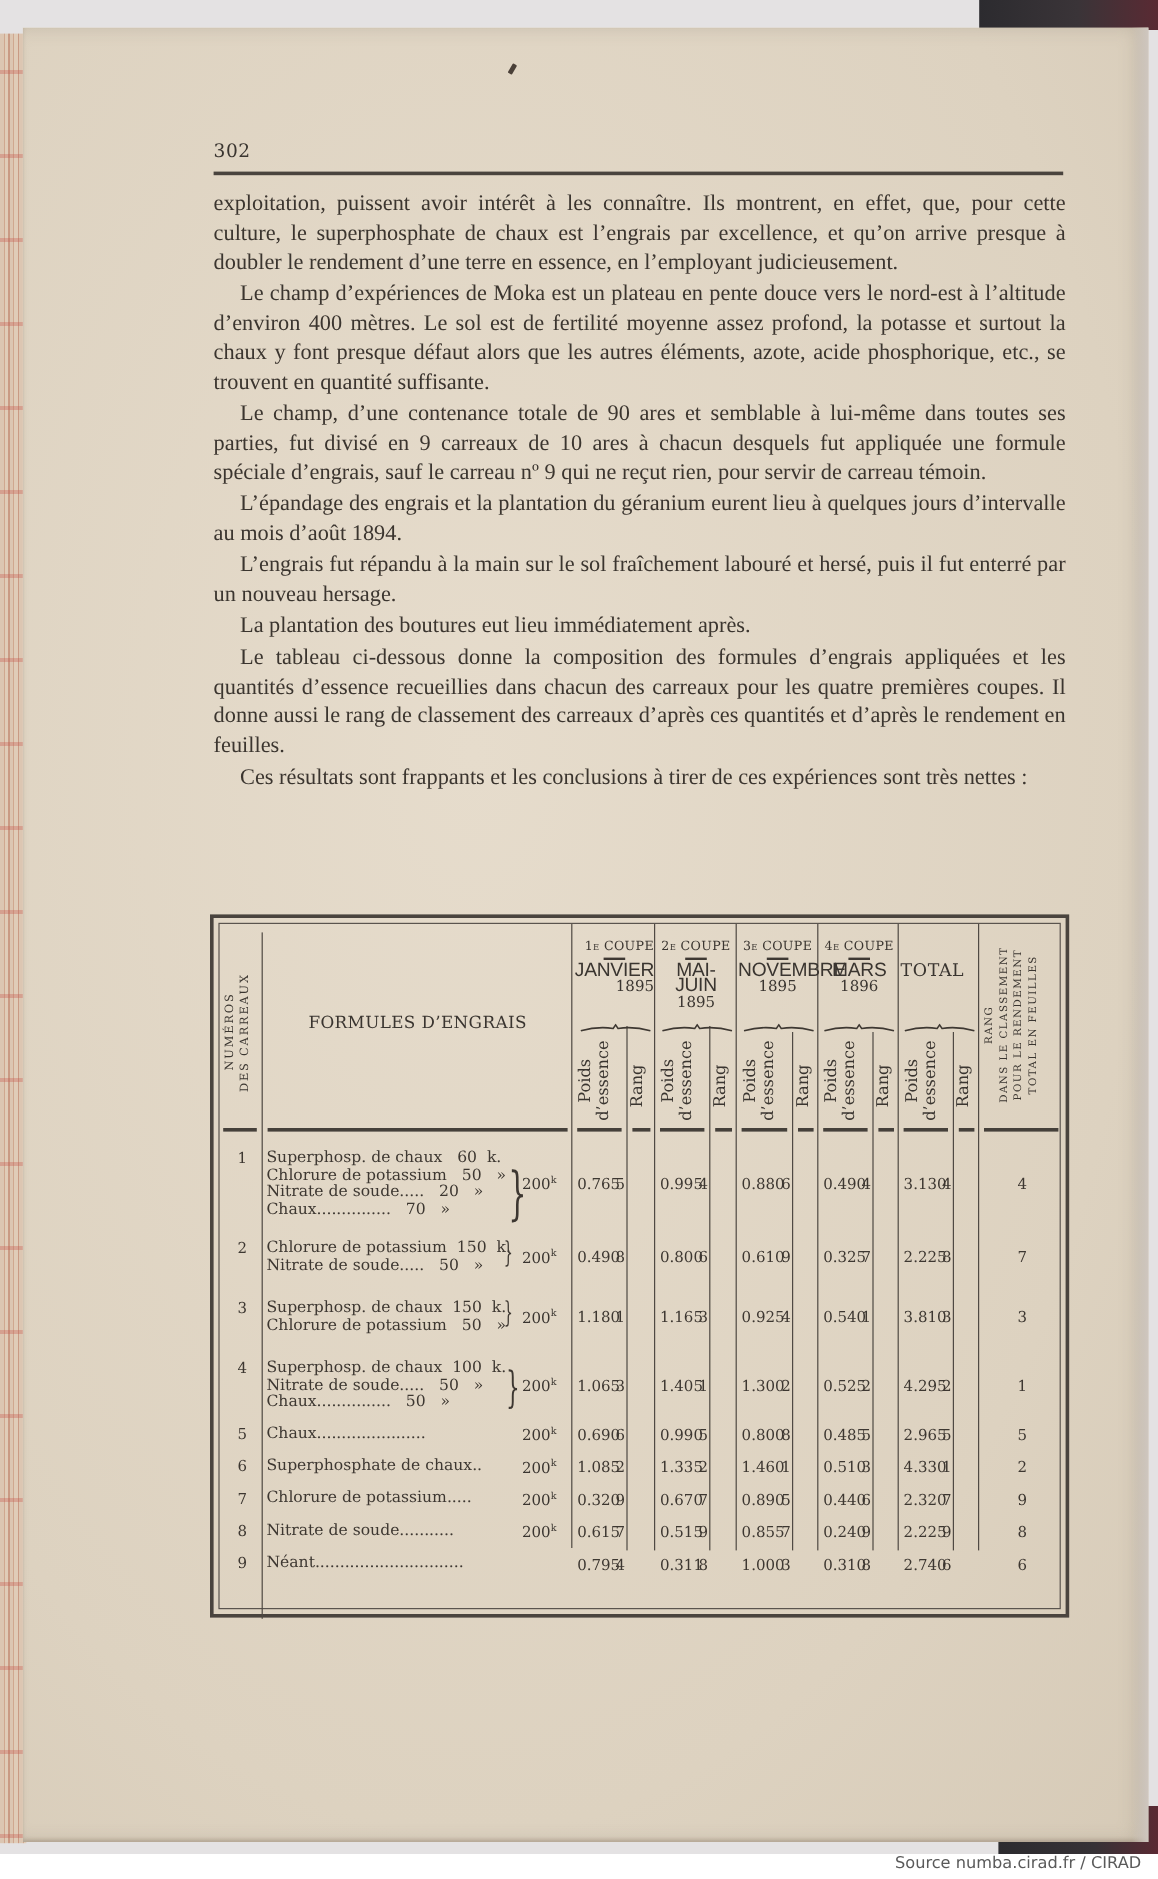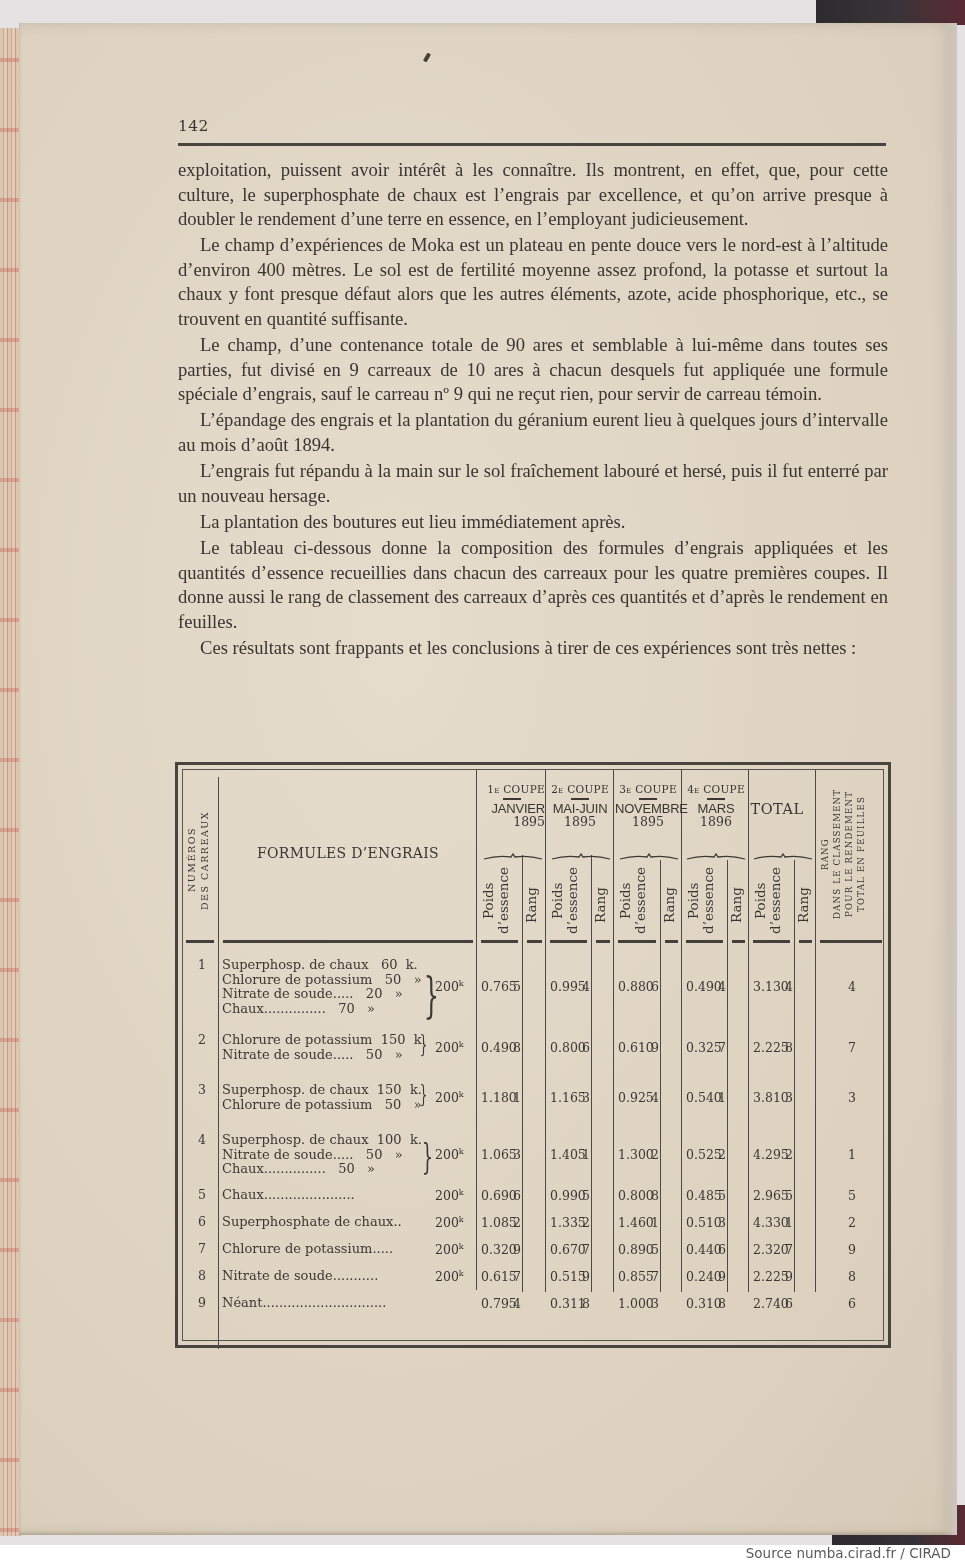--- a/index.html
+++ b/index.html
@@ -38,21 +38,21 @@
   .tbl { position: absolute; left: 175px; top: 762px; width: 716px; height: 586px; border: 3px solid #4a443e; }
   .tbl-inner { position: absolute; left: 4px; top: 4px; right: 4px; bottom: 4px; border: 1px solid #5a544e; }
   .vl { position: absolute; width: 1.3px; background: #4f4943; }
   .hthick { position: absolute; height: 3px; background: #45403a; }
   .cell { position: absolute; text-align: center; font-size: 11px; }
   .vert { position: absolute; writing-mode: vertical-rl; transform: rotate(180deg); text-align: center; white-space: nowrap; }
 
   .coupe-hd { position: absolute; text-align: center; font-size: 10.5px; line-height: 13px; }
   .coupe-hd .c1 { font-variant: small-caps; letter-spacing: 0.3px; }
   .coupe-hd .dash { display: block; margin: 2px auto 2px auto; width: 18px; height: 1.5px; background: #3e3832; }
-  .coupe-hd .mon { font-family: "Liberation Sans", "DejaVu Sans", sans-serif; font-size: 13px; letter-spacing: -0.2px; display: block; }
+  .coupe-hd .mon { font-family: "Liberation Sans", "DejaVu Sans", sans-serif; font-size: 16px; letter-spacing: -0.2px; display: block; }
   .coupe-hd .yr { font-size: 12.5px; display: block; }
   .brace { position: absolute; height: 8px; }
   .sub-hd { position: absolute; font-family: "DejaVu Serif", serif; font-size: 13.5px; line-height: 15px; }
   .rang-hd { position: absolute; font-size: 8.6px; line-height: 12px; letter-spacing: 1.2px; }
 
   .num { position: absolute; font-family: "DejaVu Serif", serif; font-size: 12.5px; color: #3d3731; white-space: nowrap; }
   .formula { position: absolute; font-family: "DejaVu Serif", serif; font-size: 13px; line-height: 14.6px; white-space: pre; color: #3d3731; }
   .tot200 { position: absolute; font-size: 12.5px; }
   .tot200 sup { font-size: 8px; }
   .brace-r { position: absolute; font-size: 28px; line-height: 1; transform: scaleX(0.5); color: #3d3731; }
@@ -66,21 +66,21 @@
 <div class="binding-top"></div>
 <div class="binding-bottom"></div>
 <div class="page-stack"></div>
 
 <div class="page">
   <div class="page-right-edge"></div>
 </div>
 <div class="speck"></div>
 
 <div class="running-head">
-  <span class="pg">142</span>
+  <span class="pg">302</span>
 </div>
 <div class="head-rule"></div>
 
 <div class="body-text">
   <p class="noindent">exploitation, puissent avoir intérêt à les connaître. Ils montrent, en effet, que, pour cette culture, le superphosphate de chaux est l’engrais par excellence, et qu’on arrive presque à doubler le rendement d’une terre en essence, en l’employant judicieusement.</p>
   <p>Le champ d’expériences de Moka est un plateau en pente douce vers le nord-est à l’altitude d’environ 400 mètres. Le sol est de fertilité moyenne assez profond, la potasse et surtout la chaux y font presque défaut alors que les autres éléments, azote, acide phosphorique, etc., se trouvent en quantité suffisante.</p>
   <p>Le champ, d’une contenance totale de 90 ares et semblable à lui-même dans toutes ses parties, fut divisé en 9 carreaux de 10 ares à chacun desquels fut appliquée une formule spéciale d’engrais, sauf le carreau nº 9 qui ne reçut rien, pour servir de carreau témoin.</p>
   <p>L’épandage des engrais et la plantation du géranium eurent lieu à quelques jours d’intervalle au mois d’août 1894.</p>
   <p>L’engrais fut répandu à la main sur le sol fraîchement labouré et hersé, puis il fut enterré par un nouveau hersage.</p>
   <p>La plantation des boutures eut lieu immédiatement après.</p>

